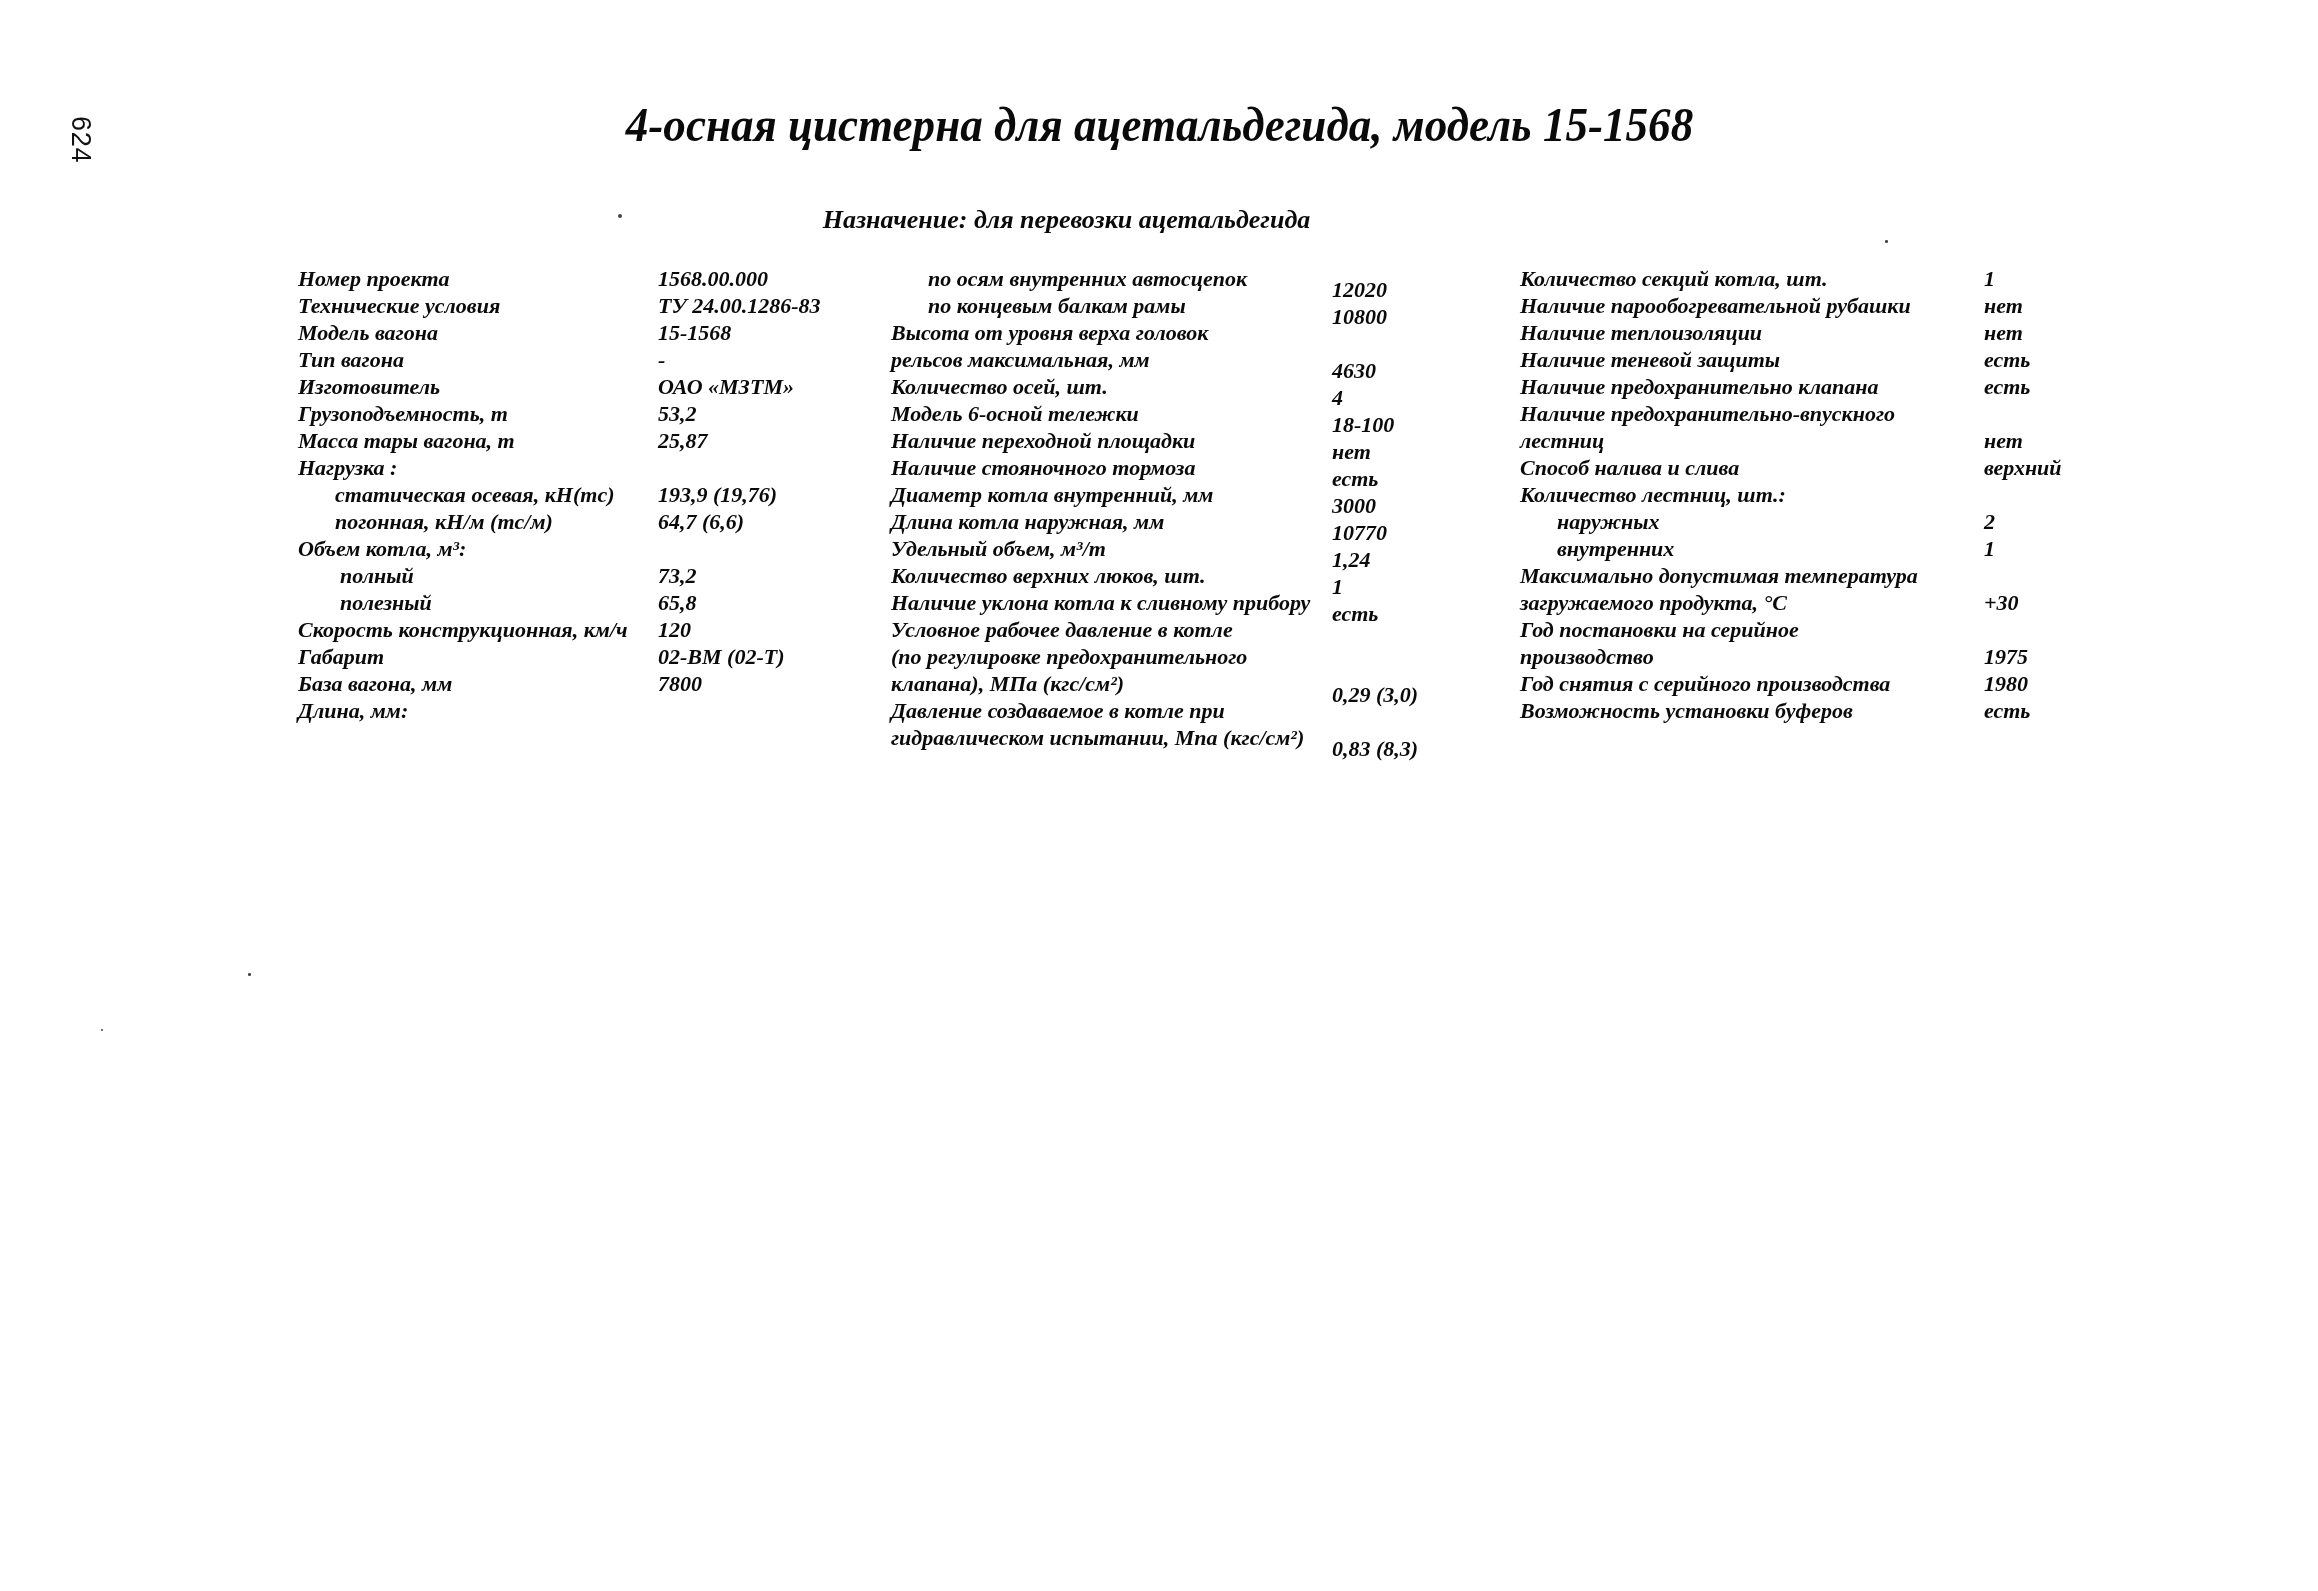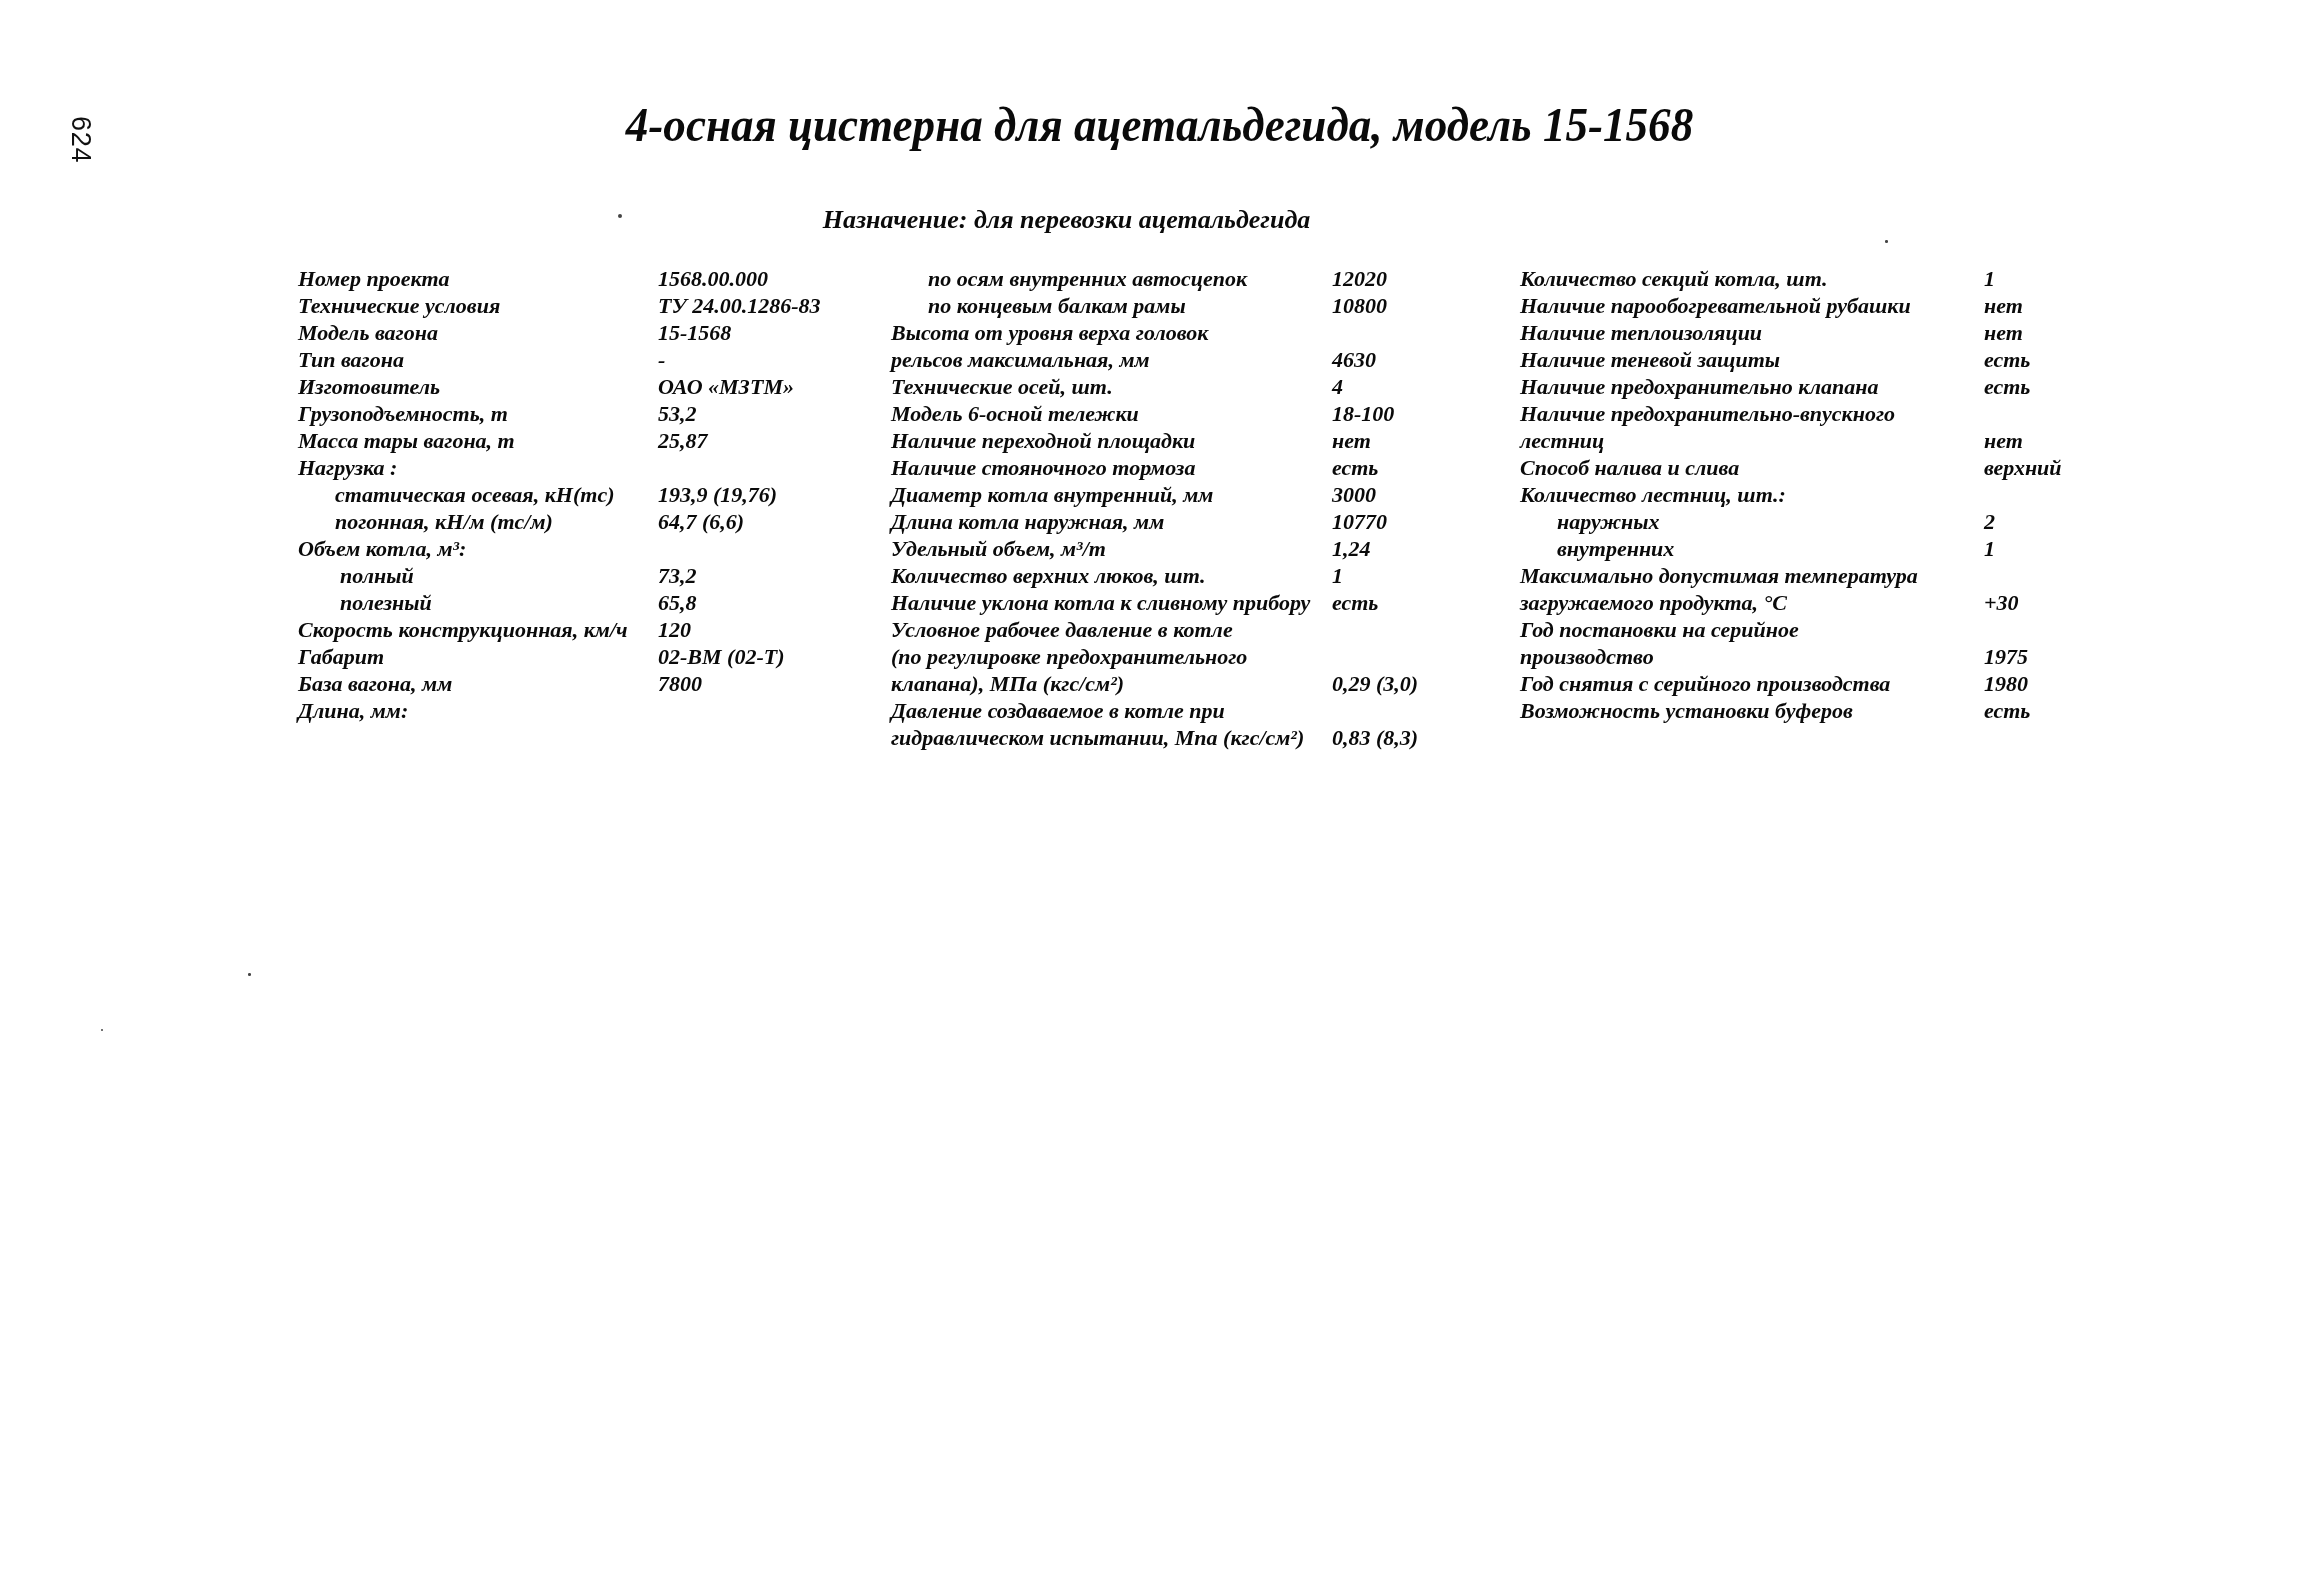--- a/index.html
+++ b/index.html
@@ -71,21 +71,21 @@
     top: 0;
     margin-left: 27px;
   }
   .row .label.indent1 { left: 37px; }
   .row .label.indent2 { left: 42px; }
   .row .value {
     position: absolute;
     top: 0;
   }
   .col-1 .value { left: 387px; text-align: center; }
-  .col-2 .value { left: 468px; }
+  .col-2 .value { left: 468px; margin-top: 11px; }
   .col-3 .value { left: 491px; }
   .speck {
     position: absolute;
     width: 2.7px;
     height: 2.7px;
     border-radius: 50%;
     background: #444;
   }
 </style>
 </head>
@@ -178,21 +178,21 @@
     </div>
     <div class="row">
       <span class="label">Высота от уровня верха головок</span>
       <span class="value"></span>
     </div>
     <div class="row">
       <span class="label">рельсов максимальная, мм</span>
       <span class="value">4630</span>
     </div>
     <div class="row">
-      <span class="label">Технические осей, шт.</span>
+      <span class="label">Количество осей, шт.</span>
       <span class="value">4</span>
     </div>
     <div class="row">
       <span class="label">Модель 6-осной тележки</span>
       <span class="value">18-100</span>
     </div>
     <div class="row">
       <span class="label">Наличие переходной площадки</span>
       <span class="value">нет</span>
     </div>

